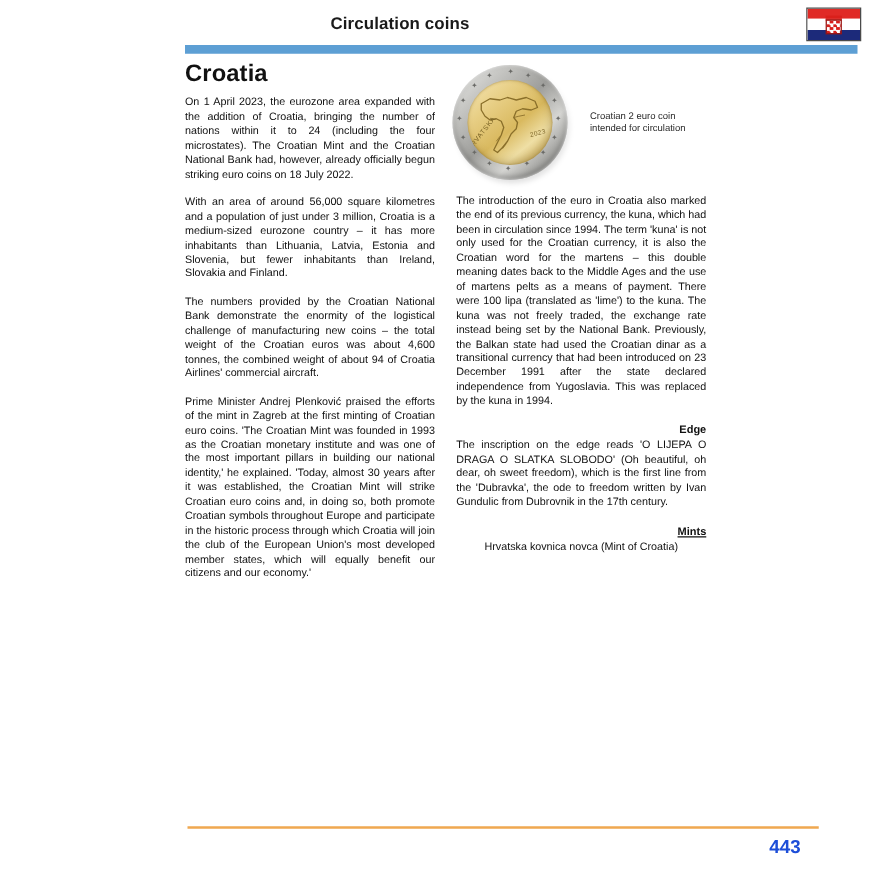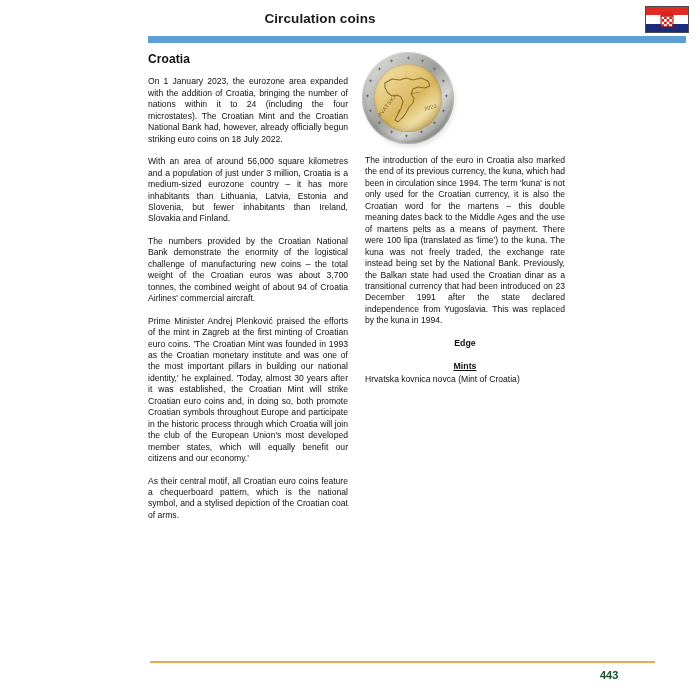--- a/index.html
+++ b/index.html
@@ -106,46 +106,46 @@
     width: 200px;
     font-size: 8.6px;
     line-height: 11.45px;
     text-align: justify;
     color: #101010;
   }
   .col-left  { left: 148px; }
   .col-right { left: 365px; top: 155px; }
 
   .section-title {
-    font-size: 12px;
+    font-size: 19px;
     font-weight: bold;
     color: #111111;
     margin: 0 0 11px 0;
     letter-spacing: 0.1px;
     text-align: left;
   }
 
   p.para {
     margin: 0 0 11px 0;
     text-align: justify;
     text-justify: inter-word;
     hyphens: none;
   }
   p.para:last-child { margin-bottom: 0; }
 
   .sub-head {
     font-size: 8.8px;
     font-weight: bold;
     margin: 0 0 1px 0;
+    text-align: right;
+  }
+  .sub-gap { margin-top: 12px; text-decoration: underline; }
+
+  .plain {
     text-align: center;
-  }
-  .sub-gap { margin-top: 12px; text-decoration: underline; }
-
-  .plain {
-    text-align: left;
     margin: 0;
   }
 
   
   .figure {
     position: absolute;
     left: 362px;
     top: 52px;
     width: 325px;
     height: 96px;
@@ -245,24 +245,24 @@
     top: 661px;
     width: 505px;
     height: 2px;
     background: #f0a850;
   }
   .page-number {
     position: absolute;
     left: 600px;
     top: 669px;
     width: 56px;
-    text-align: left;
-    font-size: 11px;
+    text-align: center;
+    font-size: 15px;
     font-weight: bold;
-    color: #14532d;
+    color: #1d4ed8;
   }
 </style>
 </head>
 <body>
 
 <div class="page">
 
   <div class="header">
     <div class="header-title">Circulation coins</div>
 
@@ -274,25 +274,24 @@
         <div class="coa-crown"></div>
         <div class="coa-grid"></div>
       </div>
     </div>
   </div>
   <div class="header-rule"></div>
 
   <div class="col col-left">
     <h1 class="section-title">Croatia</h1>
 
-    <p class="para">On 1 January 2023, the eurozone area expanded with the addition of Croatia, bringing the number of nations within it to 24 (including the four microstates). The Croatian Mint and the Croatian National Bank had, however, already officially begun striking euro coins on 18 July 2022.</p>
+    <p class="para">On 1 April 2023, the eurozone area expanded with the addition of Croatia, bringing the number of nations within it to 24 (including the four microstates). The Croatian Mint and the Croatian National Bank had, however, already officially begun striking euro coins on 18 July 2022.</p>
     <p class="para">With an area of around 56,000 square kilometres and a population of just under 3 million, Croatia is a medium-sized eurozone country – it has more inhabitants than Lithuania, Latvia, Estonia and Slovenia, but fewer inhabitants than Ireland, Slovakia and Finland.</p>
-    <p class="para">The numbers provided by the Croatian National Bank demonstrate the enormity of the logistical challenge of manufacturing new coins – the total weight of the Croatian euros was about 3,700 tonnes, the combined weight of about 94 of Croatia Airlines' commercial aircraft.</p>
+    <p class="para">The numbers provided by the Croatian National Bank demonstrate the enormity of the logistical challenge of manufacturing new coins – the total weight of the Croatian euros was about 4,600 tonnes, the combined weight of about 94 of Croatia Airlines' commercial aircraft.</p>
     <p class="para">Prime Minister Andrej Plenković praised the efforts of the mint in Zagreb at the first minting of Croatian euro coins. 'The Croatian Mint was founded in 1993 as the Croatian monetary institute and was one of the most important pillars in building our national identity,' he explained. 'Today, almost 30 years after it was established, the Croatian Mint will strike Croatian euro coins and, in doing so, both promote Croatian symbols throughout Europe and participate in the historic process through which Croatia will join the club of the European Union's most developed member states, which will equally benefit our citizens and our economy.'</p>
-    <p class="para">As their central motif, all Croatian euro coins feature a chequerboard pattern, which is the national symbol, and a stylised depiction of the Croatian coat of arms.</p>
   </div>
 
   <div class="figure">
     <div class="coin-wrap">
       <div class="coin-shadow"></div>
       <div class="coin-outer">
         <span class="coin-star" style="left:44px; top:3px;">✦</span>
         <span class="coin-star" style="left:58px; top:6px;">✦</span>
         <span class="coin-star" style="left:70px; top:14px;">✦</span>
         <span class="coin-star" style="left:79px; top:26px;">✦</span>
@@ -318,26 +317,31 @@
             <path d="M31 25 L35 24 L40 23" fill="none" stroke="#8a6f2a" stroke-width="0.7"></path>
             <path d="M20 40 L17 44" fill="none" stroke="#8a6f2a" stroke-width="0.6"></path>
             <path d="M25 46 L22 50" fill="none" stroke="#8a6f2a" stroke-width="0.6"></path>
           </svg>
           <div class="coin-year">2023</div>
           <div class="coin-country">HRVATSKA</div>
         </div>
       </div>
     </div>
 
+    <div class="fig-caption">
+      <div>Croatian 2 euro coin</div>
+      <div>intended for circulation</div>
+    </div>
   </div>
 
   <div class="col col-right">
     <p class="para">The introduction of the euro in Croatia also marked the end of its previous currency, the kuna, which had been in circulation since 1994. The term 'kuna' is not only used for the Croatian currency, it is also the Croatian word for the martens – this double meaning dates back to the Middle Ages and the use of martens pelts as a means of payment. There were 100 lipa (translated as 'lime') to the kuna. The kuna was not freely traded, the exchange rate instead being set by the National Bank. Previously, the Balkan state had used the Croatian dinar as a transitional currency that had been introduced on 23 December 1991 after the state declared independence from Yugoslavia. This was replaced by the kuna in 1994.</p>
 
     <div class="sub-head">Edge</div>
+    <p class="para">The inscription on the edge reads 'O LIJEPA O DRAGA O SLATKA SLOBODO' (Oh beautiful, oh dear, oh sweet freedom), which is the first line from the 'Dubravka', the ode to freedom written by Ivan Gundulic from Dubrovnik in the 17th century.</p>
 
     <div class="sub-head sub-gap">Mints</div>
     <p class="plain">Hrvatska kovnica novca (Mint of Croatia)</p>
   </div>
 
   <div class="footer-rule"></div>
   <div class="page-number">443</div>
 
 </div>
 

